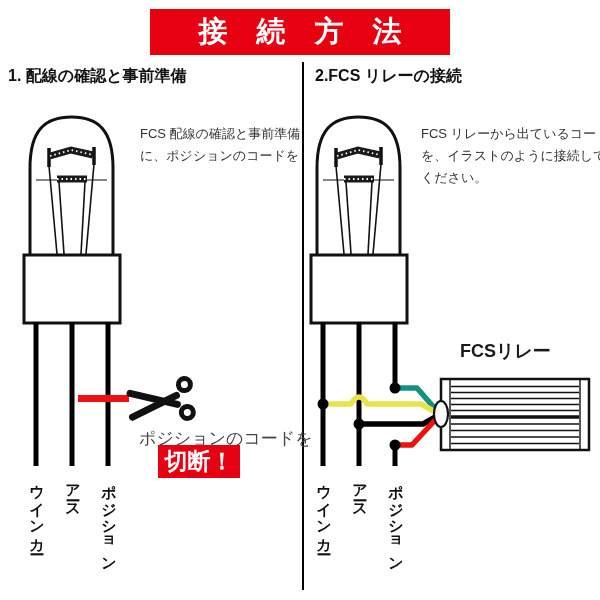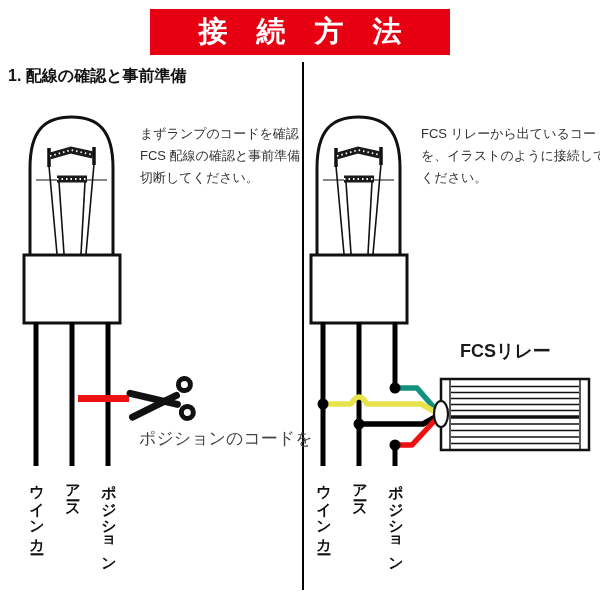--- a/index.html
+++ b/index.html
@@ -96,25 +96,25 @@
 </head>
 <body>
 
 <div class="page">
 
   <div class="banner">接　続　方　法</div>
 
   <div class="col-divider"></div>
 
   <div class="heading" style="left:8px; top:66px;">1. 配線の確認と事前準備</div>
+  <div class="heading" style="left:315px; top:66px;">2.FCS リレーの接続</div>
 
   <div class="para" style="left:140px; top:123px;">
-    <div>まずランプのコードを確認</div>
     <div>FCS 配線の確認と事前準備</div>
-    <div>切断してください。</div>
+    <div>に、ポジションのコードを</div>
   </div>
 
   <div class="para" style="left:421px; top:123px;">
     <div>FCS リレーから出ているコード</div>
     <div>を、イラストのように接続して</div>
     <div>ください。</div>
   </div>
 
   <svg class="diagram" viewBox="0 0 600 600">
 
@@ -204,20 +204,21 @@
         <line x1="451" y1="424" x2="579" y2="424"></line>
         <line x1="451" y1="430.5" x2="579" y2="430.5"></line>
         <line x1="451" y1="437" x2="579" y2="437"></line>
         <line x1="451" y1="443.5" x2="579" y2="443.5"></line>
       </g>
       <ellipse cx="441" cy="414" rx="7" ry="13" fill="#fff" stroke="#111" stroke-width="2.2"></ellipse>
     </g>
   </svg>
 
   <div class="cut-note">ポジションのコードを</div>
+  <div class="cut-badge">切断！</div>
   <div class="relay-label">FCSリレー</div>
 
   <div class="vlabel" style="left:26px;">ウインカー</div>
   <div class="vlabel" style="left:62px;">アース</div>
   <div class="vlabel" style="left:98px;">ポジション</div>
 
   <div class="vlabel" style="left:313px;">ウインカー</div>
   <div class="vlabel" style="left:349px;">アース</div>
   <div class="vlabel" style="left:385px;">ポジション</div>
 

